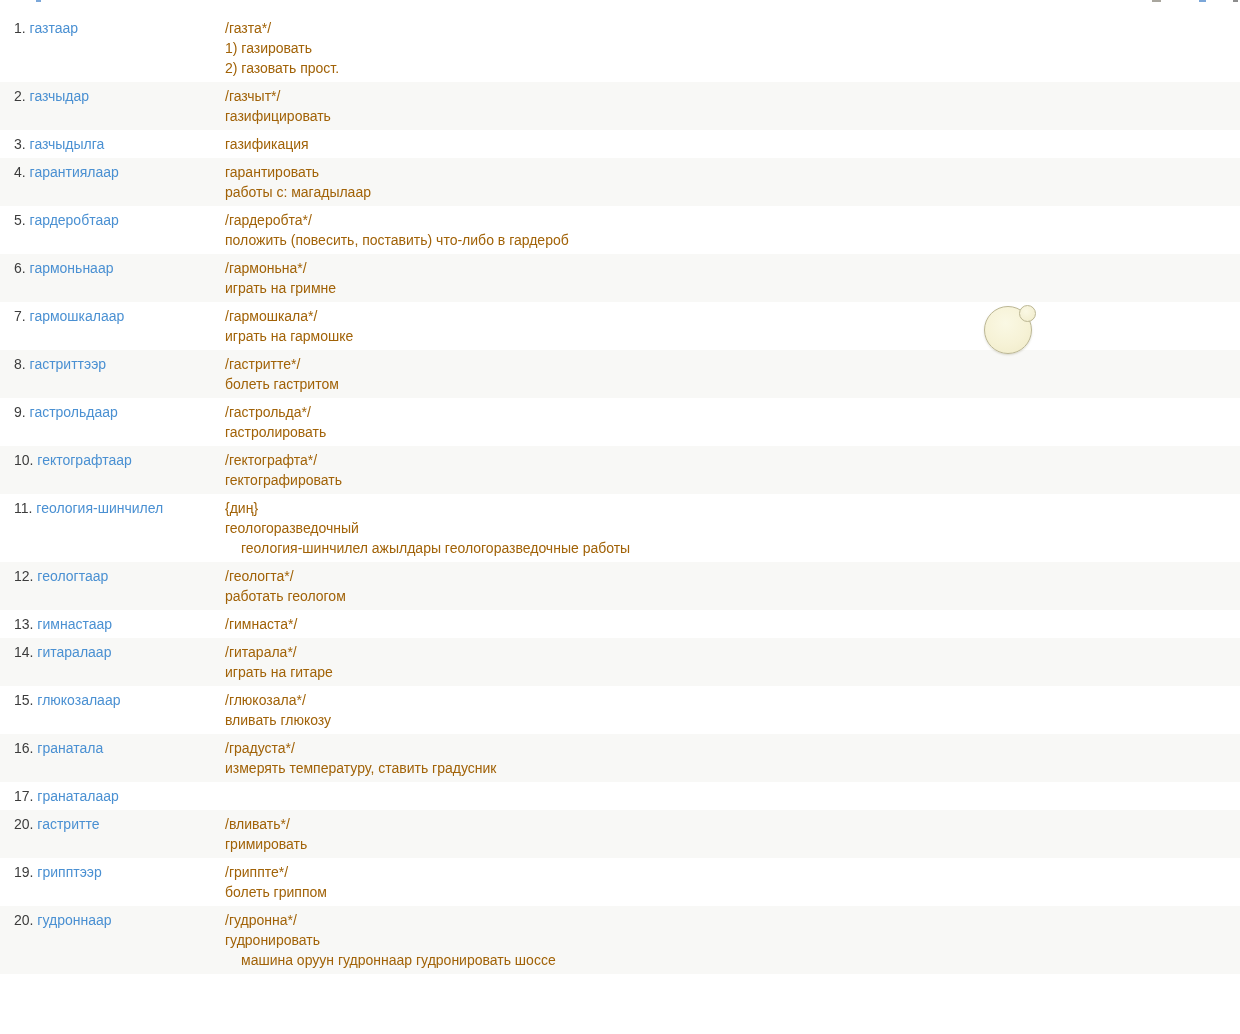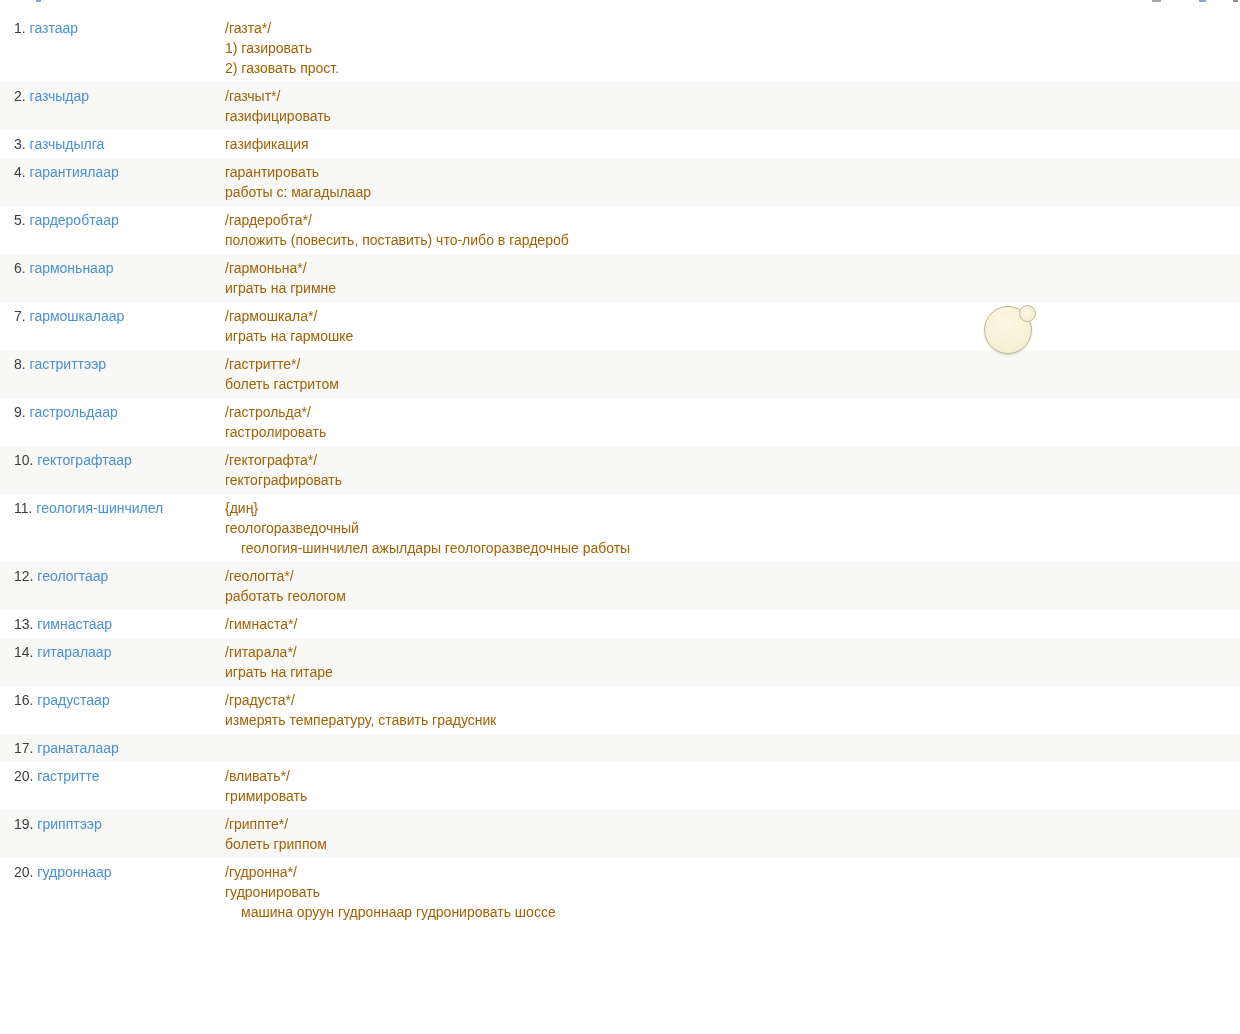--- a/index.html
+++ b/index.html
@@ -250,25 +250,35 @@
     <div class="col-word">
       <span class="num">14.</span>
       <a class="word" href="#">гитаралаар</a>
     </div>
     <div class="col-def">
           <div class="def-line">/гитарала*/</div>
           <div class="def-line">играть на гитаре</div>
         </div>
   </div>
 
+  <div class="entry-row">
+    <div class="col-word">
+      <span class="num">15.</span>
+      <a class="word" href="#">глюкозалаар</a>
+    </div>
+    <div class="col-def">
+          <div class="def-line">/глюкозала*/</div>
+          <div class="def-line">вливать глюкозу</div>
+        </div>
+  </div>
 
   <div class="entry-row">
     <div class="col-word">
       <span class="num">16.</span>
-      <a class="word" href="#">градустаар</a>
+      <a class="word" href="#">гранатала</a>
     </div>
     <div class="col-def">
           <div class="def-line">/градуста*/</div>
           <div class="def-line">измерять температуру, ставить градусник</div>
         </div>
   </div>
 
   <div class="entry-row">
     <div class="col-word">
       <span class="num">17.</span>

